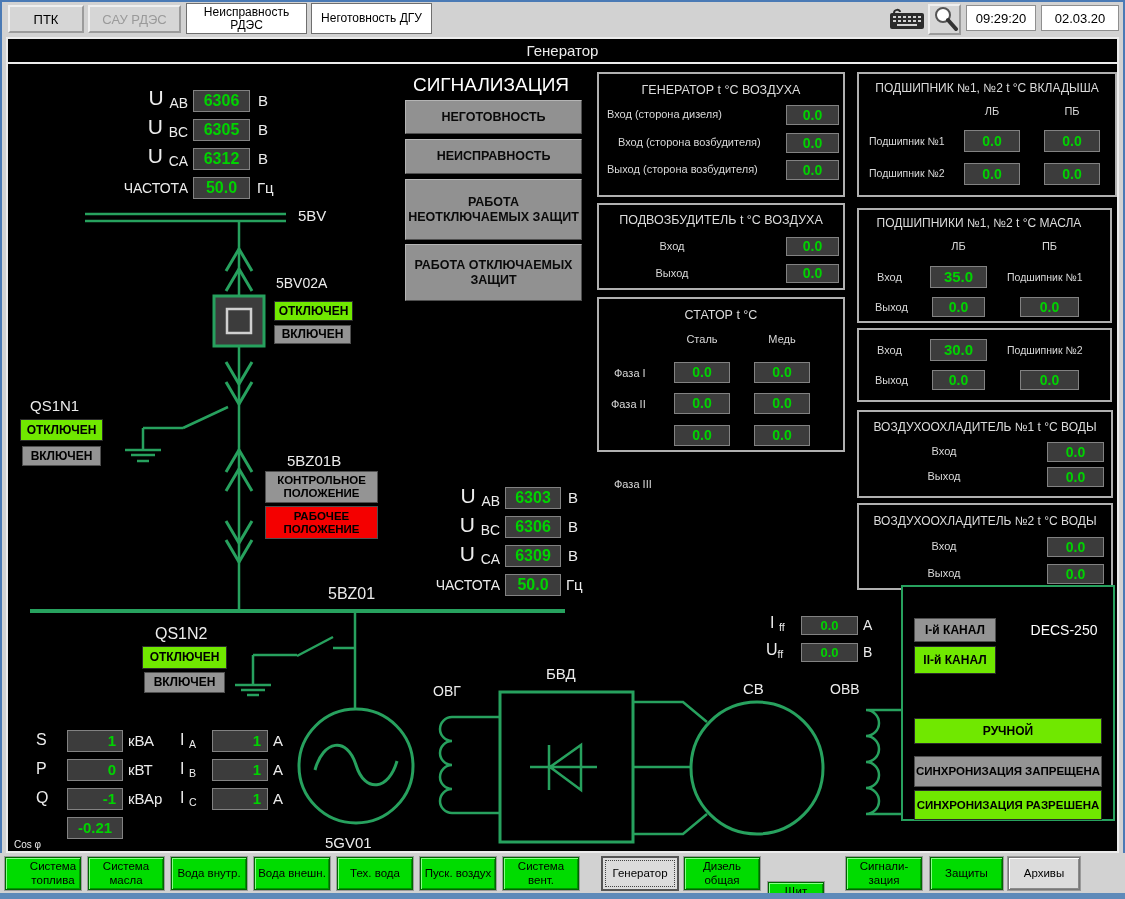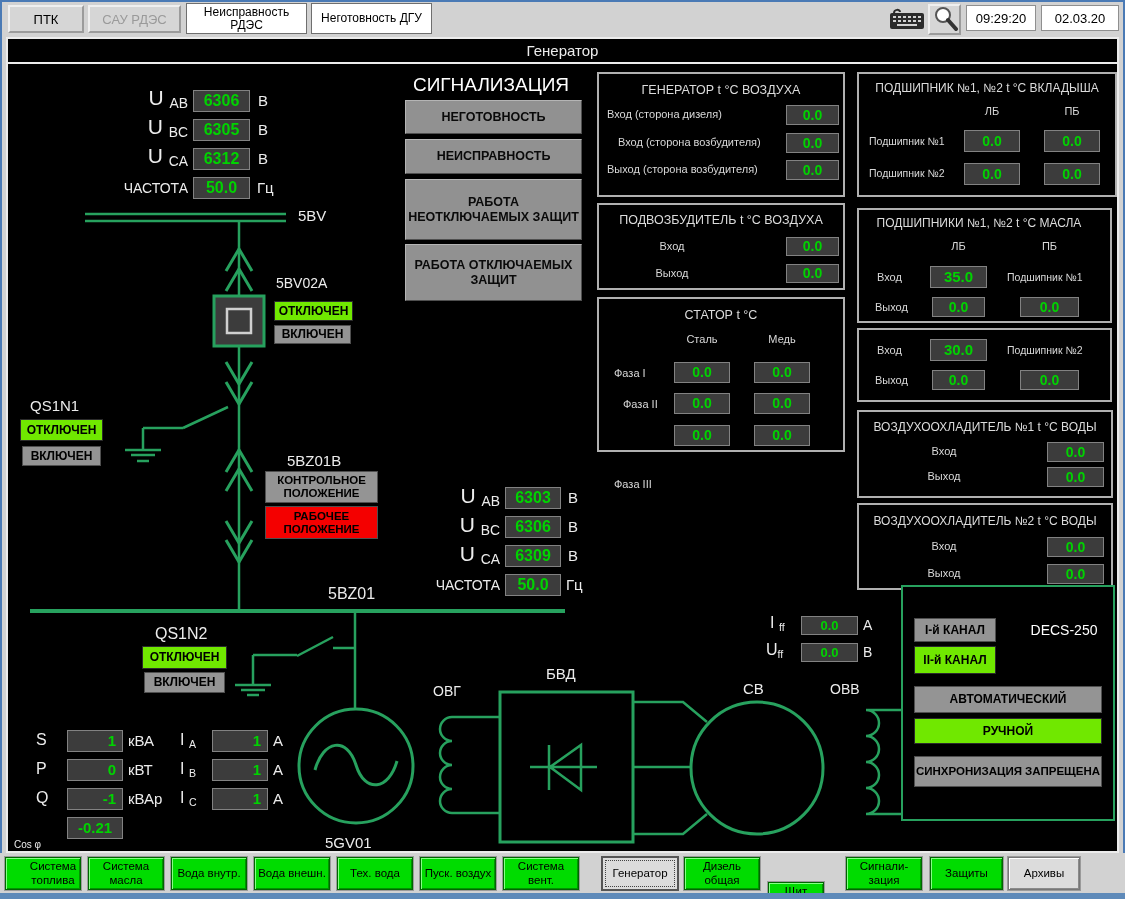--- a/index.html
+++ b/index.html
@@ -192,21 +192,21 @@
     <div class="r pvbox" style="left:187px;top:59px;width:53px;height:19px;line-height:17px;">0.0</div>
   </div>
 
   <div class="r panel" style="left:597px;top:297px;width:248px;height:155px;">
     <div class="r ptitle" style="left:0;top:9px;width:244px;">СТАТОР t °С</div>
     <div class="r plab" style="left:75px;top:34px;width:56px;text-align:center;">Сталь</div>
     <div class="r plab" style="left:155px;top:34px;width:56px;text-align:center;">Медь</div>
     <div class="r plab" style="left:15px;top:68px;">Фаза I</div>
     <div class="r pvbox" style="left:75px;top:63px;width:56px;height:21px;line-height:19px;">0.0</div>
     <div class="r pvbox" style="left:155px;top:63px;width:56px;height:21px;line-height:19px;">0.0</div>
-    <div class="r plab" style="left:24px;top:99px;">Фаза II</div>
+    <div class="r plab" style="left:12px;top:99px;">Фаза II</div>
     <div class="r pvbox" style="left:75px;top:94px;width:56px;height:21px;line-height:19px;">0.0</div>
     <div class="r pvbox" style="left:155px;top:94px;width:56px;height:21px;line-height:19px;">0.0</div>
     <div class="r plab" style="left:15px;top:131px;margin-top:48px;">Фаза III</div>
     <div class="r pvbox" style="left:75px;top:126px;width:56px;height:21px;line-height:19px;">0.0</div>
     <div class="r pvbox" style="left:155px;top:126px;width:56px;height:21px;line-height:19px;">0.0</div>
   </div>
 
   <div class="r panel" style="left:857px;top:72px;width:260px;height:125px;">
     <div class="r ptitle" style="left:0;top:7px;width:256px;font-size:12px;">ПОДШИПНИК №1, №2  t °С ВКЛАДЫША</div>
     <div class="r plab" style="left:105px;top:31px;width:56px;text-align:center;">ЛБ</div>
@@ -304,23 +304,23 @@
   <div class="r wl" style="left:863px;top:617px;font-size:14px;">А</div>
 
   <div class="r wl" style="left:766px;top:641px;font-size:16px;"><span>U</span><span class="sub">ff</span></div>
   <div class="r vbox" style="left:801px;top:643px;width:57px;height:19px;line-height:17px;font-size:13px;">0.0</div>
   <div class="r wl" style="left:863px;top:644px;font-size:14px;">В</div>
 
   <div class="r decs" style="left:901px;top:585px;width:214px;height:236px;">
     <div class="r gind" style="left:11px;top:31px;width:82px;height:24px;">I-й КАНАЛ</div>
     <div class="r" style="left:116px;top:35px;width:90px;text-align:center;font-size:14px;color:#fff;">DECS-250</div>
     <div class="r grnind" style="left:11px;top:59px;width:82px;height:28px;">II-й КАНАЛ</div>
-    <div class="r gind" style="left:11px;top:99px;width:188px;height:27px;">АВТОМАТИЧЕСКИЙ</div>
     <div class="r grnind" style="left:11px;top:131px;width:188px;height:26px;">РУЧНОЙ</div>
     <div class="r gind" style="left:11px;top:169px;width:188px;height:31px;font-size:11.5px;">СИНХРОНИЗАЦИЯ ЗАПРЕЩЕНА</div>
+    <div class="r grnind" style="left:11px;top:203px;width:188px;height:30px;font-size:11.5px;">СИНХРОНИЗАЦИЯ РАЗРЕШЕНА</div>
   </div>
 
   <div class="r navbar" style="left:0;top:853px;width:1125px;height:40px;">
     <div class="r tab" style="left:5px;top:4px;width:76px;height:33px;padding-left:20px;">Система топлива</div>
     <div class="r tab" style="left:88px;top:4px;width:76px;height:33px;">Система масла</div>
     <div class="r tab" style="left:171px;top:4px;width:76px;height:33px;">Вода внутр.</div>
     <div class="r tab" style="left:254px;top:4px;width:76px;height:33px;">Вода внешн.</div>
     <div class="r tab" style="left:337px;top:4px;width:76px;height:33px;">Тех. вода</div>
     <div class="r tab" style="left:420px;top:4px;width:76px;height:33px;">Пуск. воздух</div>
     <div class="r tab" style="left:503px;top:4px;width:76px;height:33px;">Система вент.</div>

